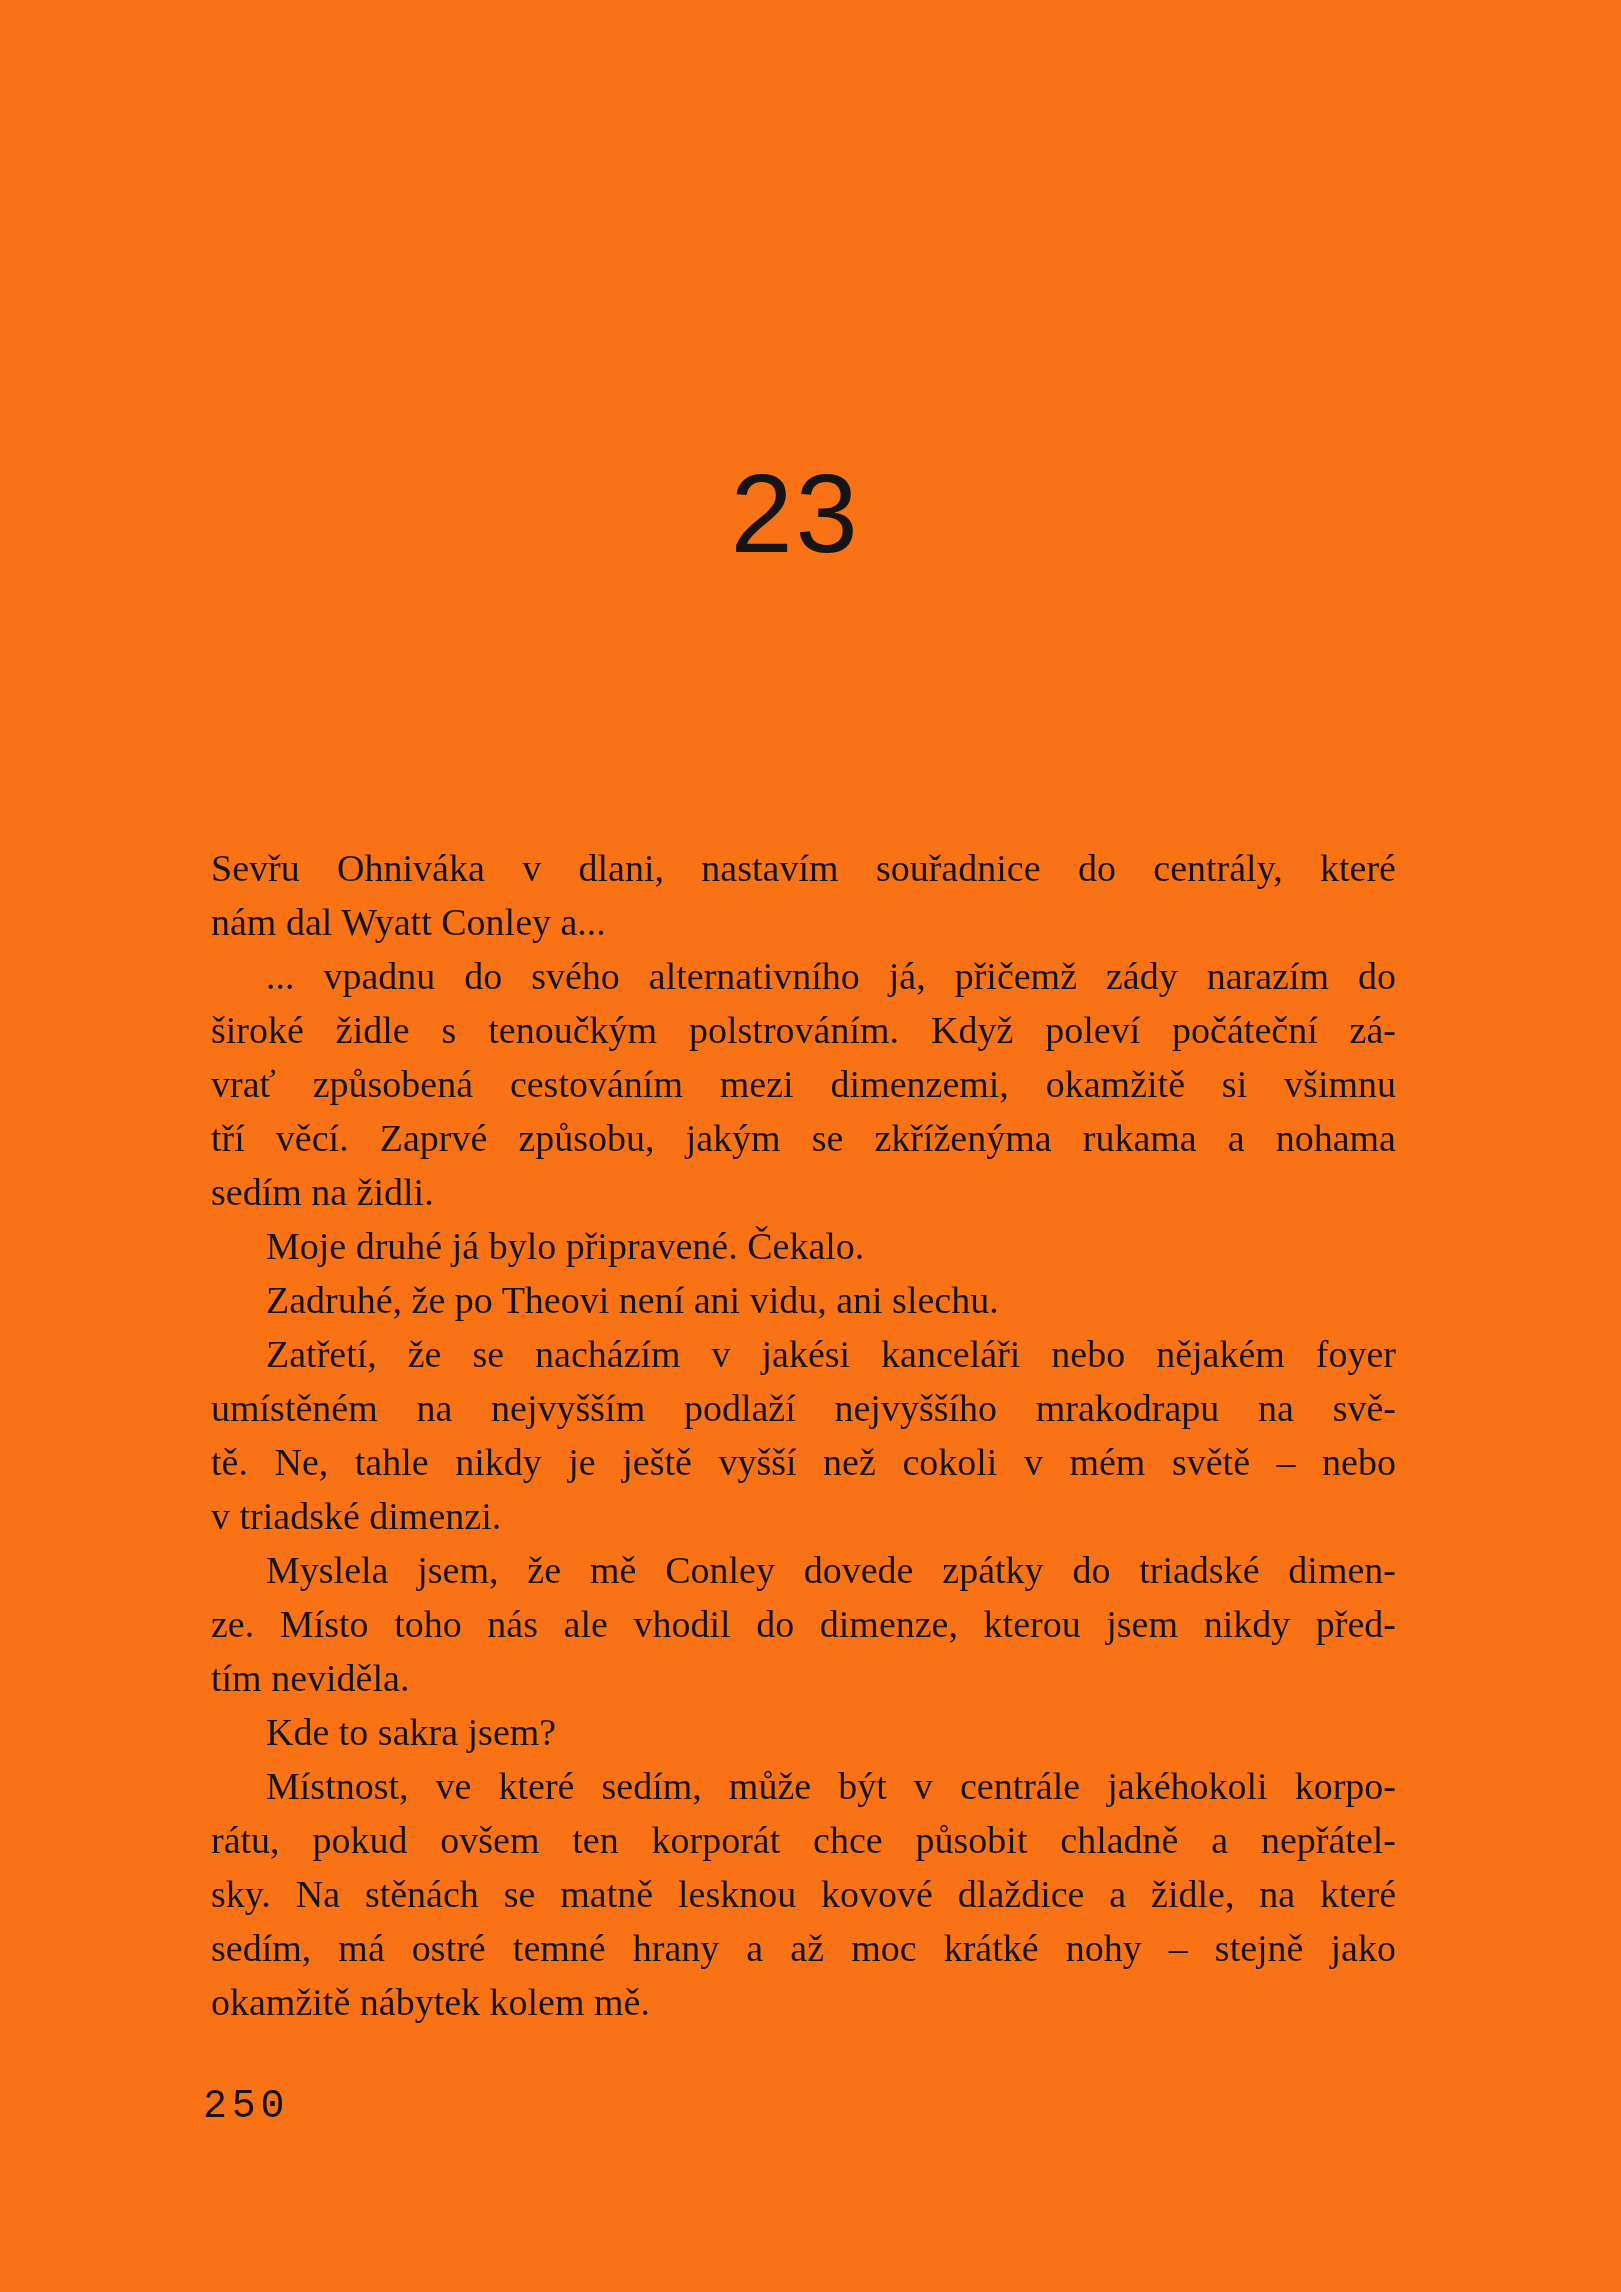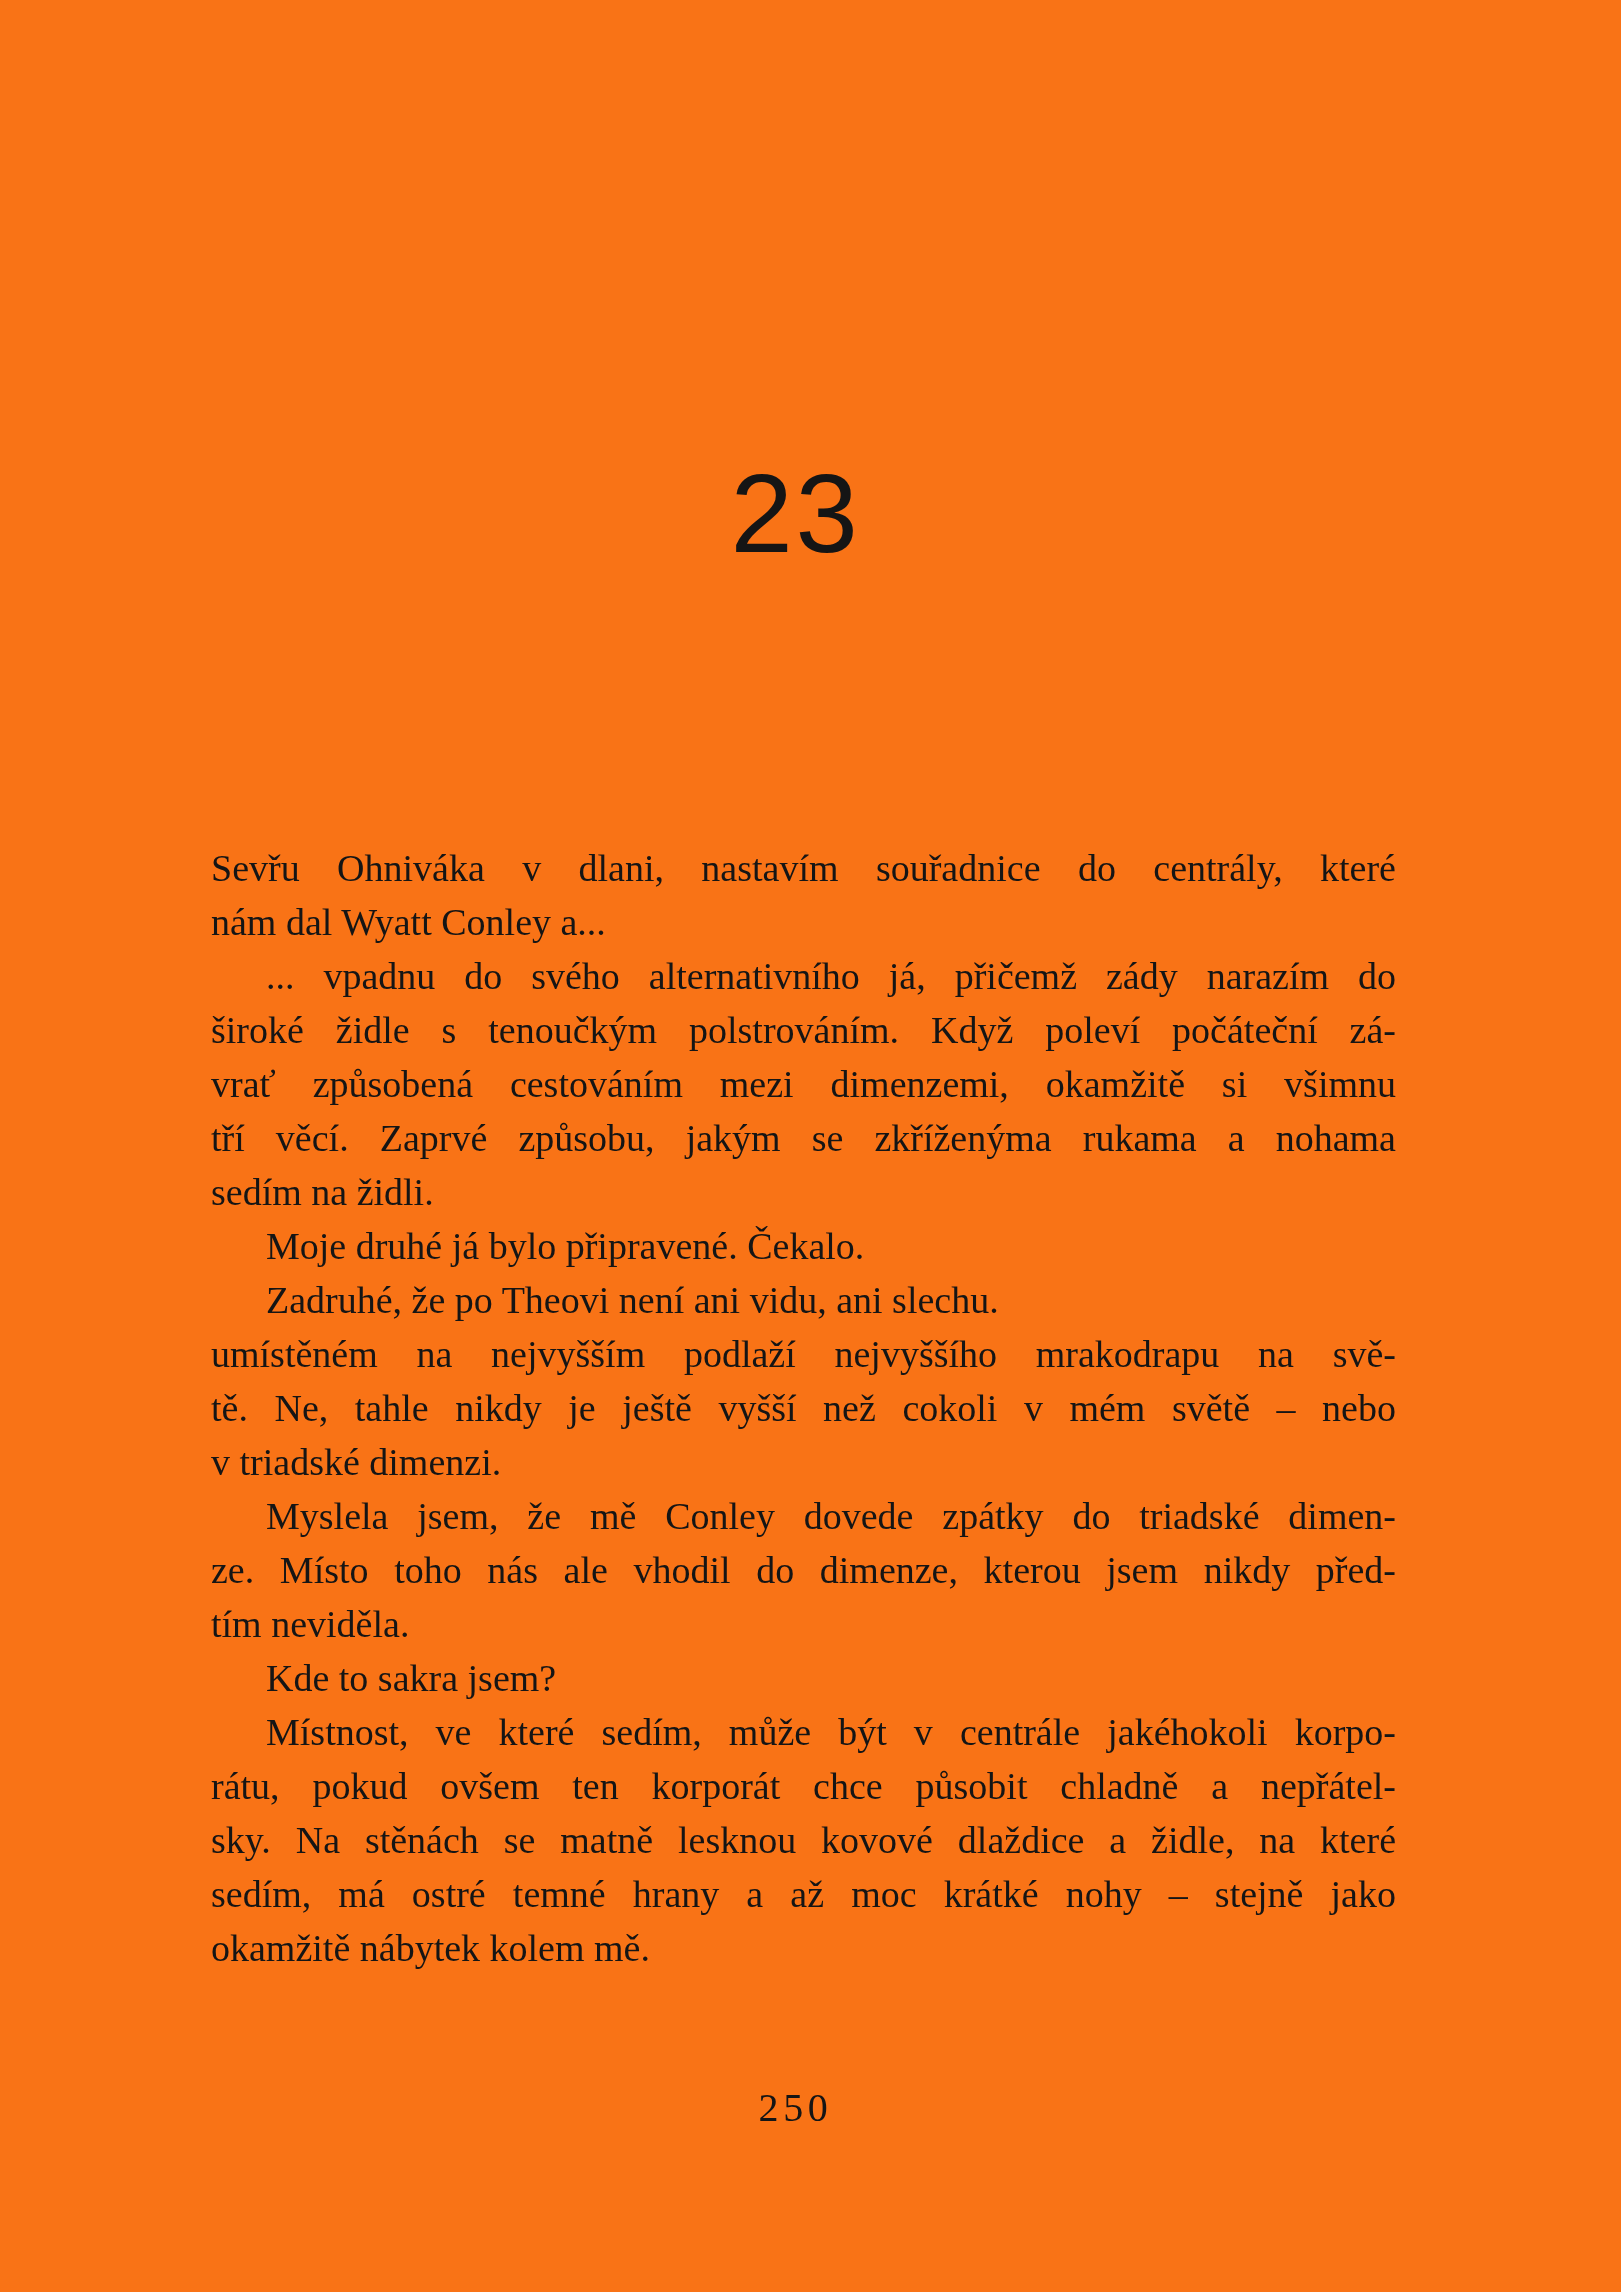--- a/index.html
+++ b/index.html
@@ -46,22 +46,21 @@
     text-align-last: left;
   }
   .line.indent {
     text-indent: 55px;
   }
   .page-number {
     position: absolute;
     left: 203px;
     top: 2084px;
     width: 1185px;
-    text-align: center;
-    font-family: Liberation Serif, serif;
+    font-family: Liberation Mono, monospace;
     font-size: 40px;
     letter-spacing: 4.7px;
     color: #151515;
   }
 </style>
 </head>
 <body>
 
 <div class="page">
   <div class="chapter-number">23</div>
@@ -69,20 +68,21 @@
   <div class="text-block" id="text-block">
       <div class="line">Sevřu Ohniváka v dlani, nastavím souřadnice do centrály, které</div>
       <div class="line last">nám dal Wyatt Conley a...</div>
       <div class="line indent">... vpadnu do svého alternativního já, přičemž zády narazím do</div>
       <div class="line">široké židle s tenoučkým polstrováním. Když poleví počáteční zá-</div>
       <div class="line">vrať způsobená cestováním mezi dimenzemi, okamžitě si všimnu</div>
       <div class="line">tří věcí. Zaprvé způsobu, jakým se zkříženýma rukama a nohama</div>
       <div class="line last">sedím na židli.</div>
       <div class="line indent last">Moje druhé já bylo připravené. Čekalo.</div>
       <div class="line indent last">Zadruhé, že po Theovi není ani vidu, ani slechu.</div>
+      <div class="line indent">Zatřetí, že se nacházím v jakési kanceláři nebo nějakém foyer</div>
       <div class="line">umístěném na nejvyšším podlaží nejvyššího mrakodrapu na svě-</div>
       <div class="line">tě. Ne, tahle nikdy je ještě vyšší než cokoli v mém světě – nebo</div>
       <div class="line last">v triadské dimenzi.</div>
       <div class="line indent">Myslela jsem, že mě Conley dovede zpátky do triadské dimen-</div>
       <div class="line">ze. Místo toho nás ale vhodil do dimenze, kterou jsem nikdy před-</div>
       <div class="line last">tím neviděla.</div>
       <div class="line indent last">Kde to sakra jsem?</div>
       <div class="line indent">Místnost, ve které sedím, může být v centrále jakéhokoli korpo-</div>
       <div class="line">rátu, pokud ovšem ten korporát chce působit chladně a nepřátel-</div>
       <div class="line">sky. Na stěnách se matně lesknou kovové dlaždice a židle, na které</div>

